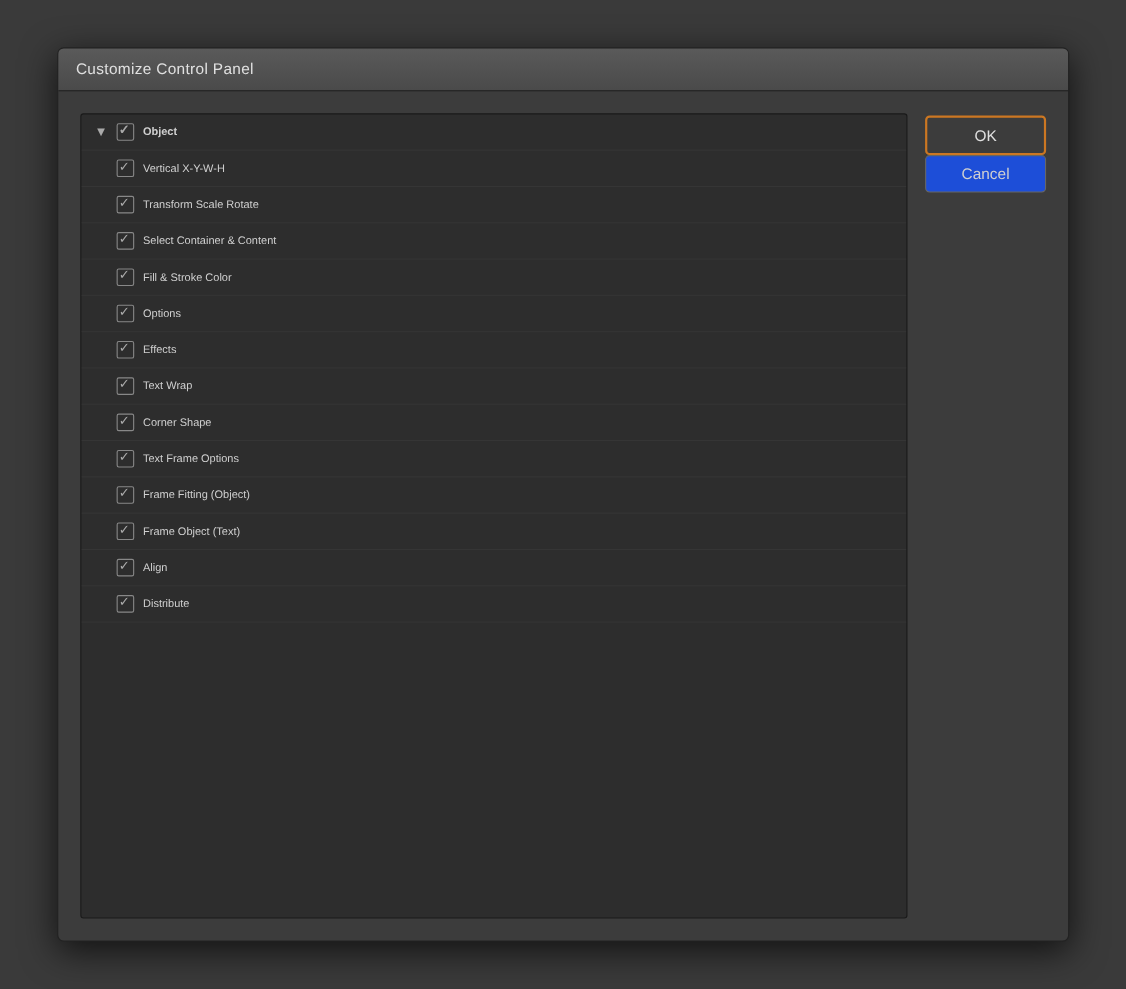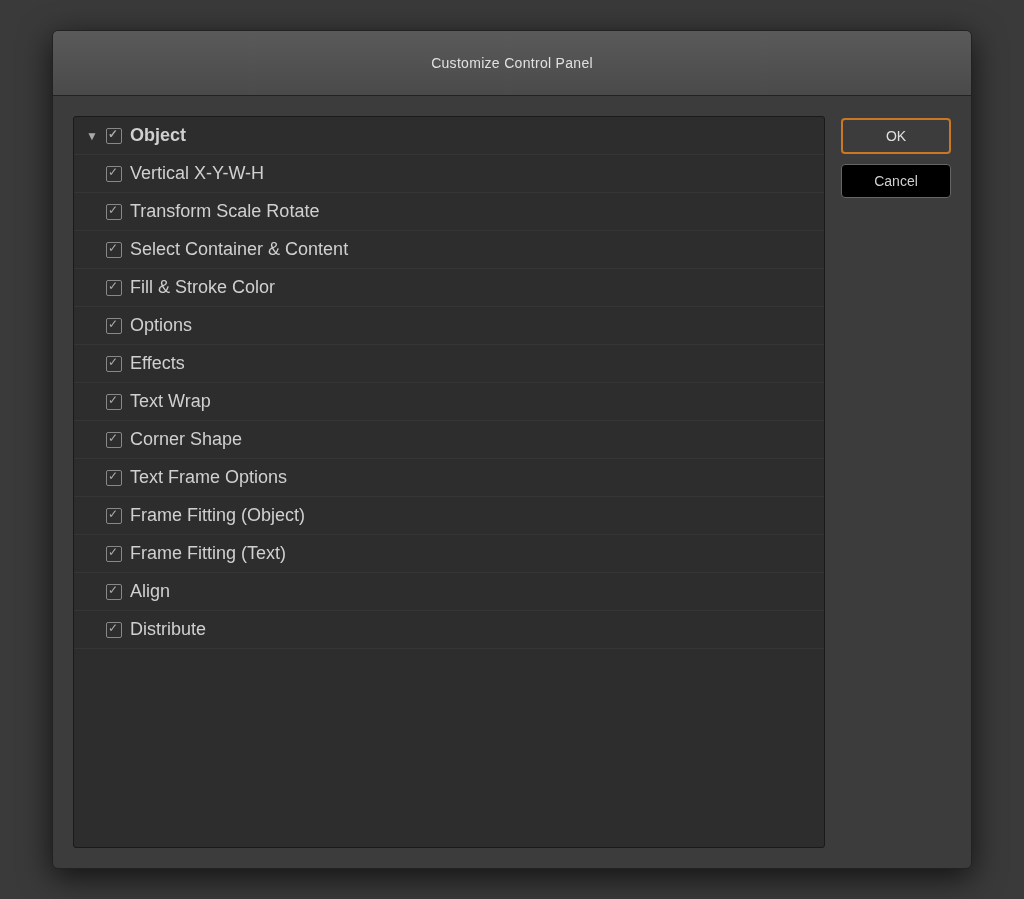--- a/index.html
+++ b/index.html
@@ -32,22 +32,21 @@
       background: #3c3c3c;
       border: 1px solid #222;
       border-radius: 6px;
       box-shadow: 0 8px 32px rgba(0,0,0,0.7);
       overflow: hidden;
     }
 
     .dialog-titlebar {
       background: linear-gradient(to bottom, #5a5a5a, #4a4a4a);
       border-bottom: 1px solid #222;
-      padding: 23px 16px;
-      text-align: center;
+      padding: 10px 16px;
     }
 
     .dialog-title {
       color: #e0e0e0;
       font-size: 14px;
       font-weight: 500;
       letter-spacing: 0.3px;
     }
 
     .dialog-body {
@@ -131,49 +130,48 @@
       content: '✓';
       color: #aaa;
       font-size: 12px;
       line-height: 1;
       position: absolute;
       top: -1px;
       left: 1px;
     }
 
     .item-label {
-      font-size: 18px;
+      font-size: 10px;
       color: #d0d0d0;
     }
 
     .buttons-panel {
       display: flex;
       flex-direction: column;
-      gap: 10px;
       padding-top: 2px;
       min-width: 110px;
     }
 
     .btn {
       padding: 8px 16px;
       border-radius: 4px;
       font-size: 14px;
       cursor: pointer;
       text-align: center;
       font-family: inherit;
     }
 
     .btn-ok {
       background: #3c3c3c;
       border: 2px solid #cc7722;
       color: #e0e0e0;
     }
 
     .btn-cancel {
-      background: #000000;
+      background: #1d4ed8;
       border: 1px solid #666;
       color: #d0d0d0;
     }
   </style>
 </head>
 <body>
 
 <div class="dialog-overlay">
   <div class="dialog">
     <div class="dialog-titlebar">
@@ -223,21 +221,21 @@
             <div class="list-item child">
               <span class="checkbox checked"></span>
               <span class="item-label">Text Frame Options</span>
             </div>
             <div class="list-item child">
               <span class="checkbox checked"></span>
               <span class="item-label">Frame Fitting (Object)</span>
             </div>
             <div class="list-item child">
               <span class="checkbox checked"></span>
-              <span class="item-label">Frame Fitting (Text)</span>
+              <span class="item-label">Frame Object (Text)</span>
             </div>
             <div class="list-item child">
               <span class="checkbox checked"></span>
               <span class="item-label">Align</span>
             </div>
             <div class="list-item child">
               <span class="checkbox checked"></span>
               <span class="item-label">Distribute</span>
             </div>
           </div>

